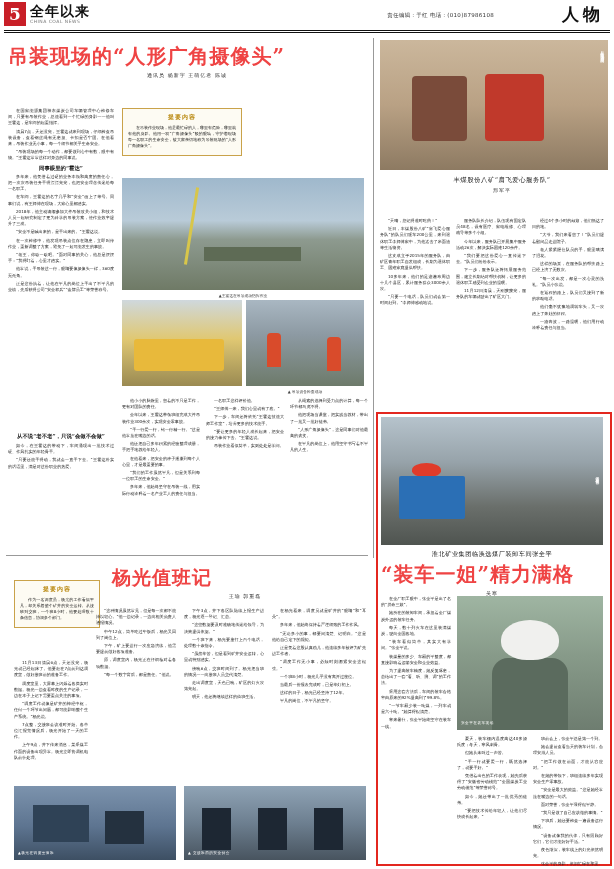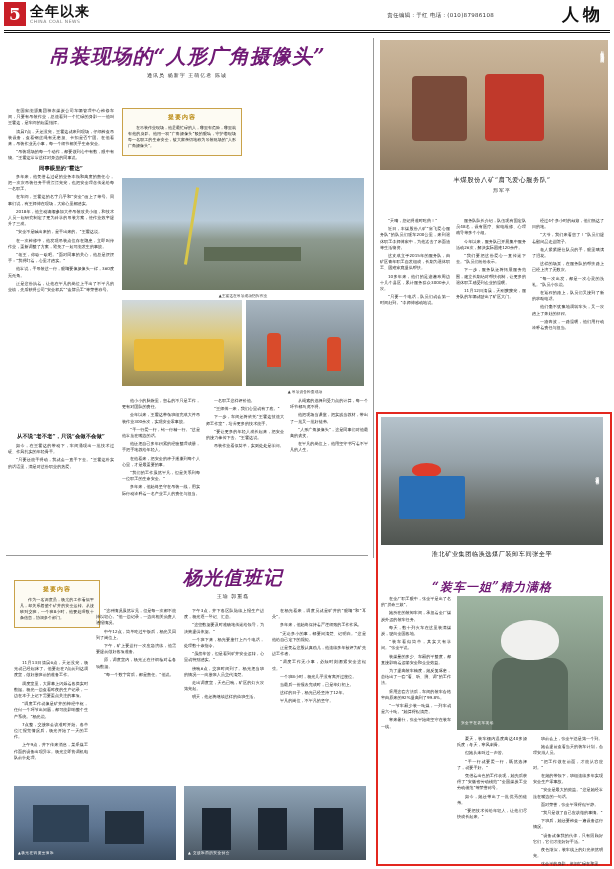--- a/index.html
+++ b/index.html
@@ -48,22 +48,22 @@
     word-break:break-all;
   }
   .txt p{margin:0 0 2px 0;text-indent:8px;}
   .col{position:absolute;}
 
   .hdr-kicker{
     font-size:7px;text-align:center;color:#111;letter-spacing:.5px;
     font-family:"DejaVu Serif","Liberation Serif",serif;
   }
   .hdr-main{
-    font-size:20px;font-weight:bold;text-align:center;letter-spacing:1px;
-    font-family:"DejaVu Serif","Liberation Serif",serif;color:#701a75;font-style:italic;
+    font-size:20px;font-weight:bold;text-align:left;letter-spacing:1px;
+    font-family:"DejaVu Serif","Liberation Serif",serif;color:#ef4444;
   }
   .byline{font-size:5px;text-align:center;color:#333;letter-spacing:1px;margin-top:2px;}
   .subhead{
     font-size:5.4px;font-weight:bold;text-align:center;color:#111;margin:3px 0;
     font-family:"DejaVu Serif","Liberation Serif",serif;
   }
 
   
   .abstract{
     border:.8px solid #c9a24a;background:#fdfbf3;padding:4px 5px;
@@ -235,21 +235,21 @@
     <p>经过4个多小时的颠簸，他们抵达了目的地。</p>
     <p>“大爷，我们来看您了！”队员们提着慰问品走进院子。</p>
     <p>老人紧紧握住队员的手，眼里噙满了泪花。</p>
     <p>这样的场景，在服务队的帮扶路上已经上演了无数次。</p>
     <p>“每一次出发，都是一次心灵的洗礼。”队员小张说。</p>
     <p>在返程的路上，队员们又接到了新的求助电话。</p>
     <p>他们毫不犹豫地调转车头，又一次踏上了奔赴的征程。</p>
     <p>一路奔波，一路温暖，他们用行动诠释着责任与担当。</p>
   </div>
 
-  <div class="col" style="left:100px;top:565px;width:266px;">
+  <div class="col" style="left:112px;top:565px;width:266px;">
     <div class="hdr-main" style="font-size:19px;">杨光值班记</div>
     <div class="byline">王瑜  郭重磊</div>
   </div>
 
   <div class="col abstract" style="left:14px;top:580px;width:74px;">
     <div class="abstract-title">提要内容</div>
     <div class="txt">
         <p>作为一名调度员，杨光的工作看似平凡，却关系着整个矿井的安全运转。从接班到交班，一个班8小时，他要处理数十条信息，协调多个部门。</p>
       </div>
   </div>
@@ -297,21 +297,21 @@
   </div>
 
   <div class="redbox" style="left:376px;top:412px;width:232px;height:450px;"></div>
 
   <div class="photo ph-train" style="left:381px;top:417px;width:222px;height:128px;">
     <div class="cap-v" style="right:3px;top:56px;">张全平在检查设备</div>
   </div>
 
   <div class="col" style="left:381px;top:550px;width:222px;">
     <div class="hdr-kicker" style="font-size:6.2px;">淮北矿业集团临涣选煤厂装卸车间张全平</div>
-    <div class="hdr-main" style="font-size:12px;margin-top:20px;">“装车一姐”精力满格</div>
+    <div class="hdr-main" style="font-size:20px;margin-top:2px;">“装车一姐”精力满格</div>
     <div class="byline">吴寒</div>
   </div>
 
   <div class="col txt" style="left:381px;top:596px;width:70px;height:260px;">
     <p>在全厂职工眼中，张全平是出了名的“拼命三娘”。</p>
     <p>她所在的装卸车间，承担着全厂煤炭外运的装车任务。</p>
     <p>每天，数十列火车在这里装满煤炭，驶向全国各地。</p>
     <p>“装车看似简单，其实大有学问。”张全平说。</p>
     <p>装煤量的多少、车厢的平整度，都直接影响着运输安全和企业效益。</p>
     <p>为了提高装车精度，她反复琢磨，总结出了一套“看、听、测、调”的工作法。</p>

